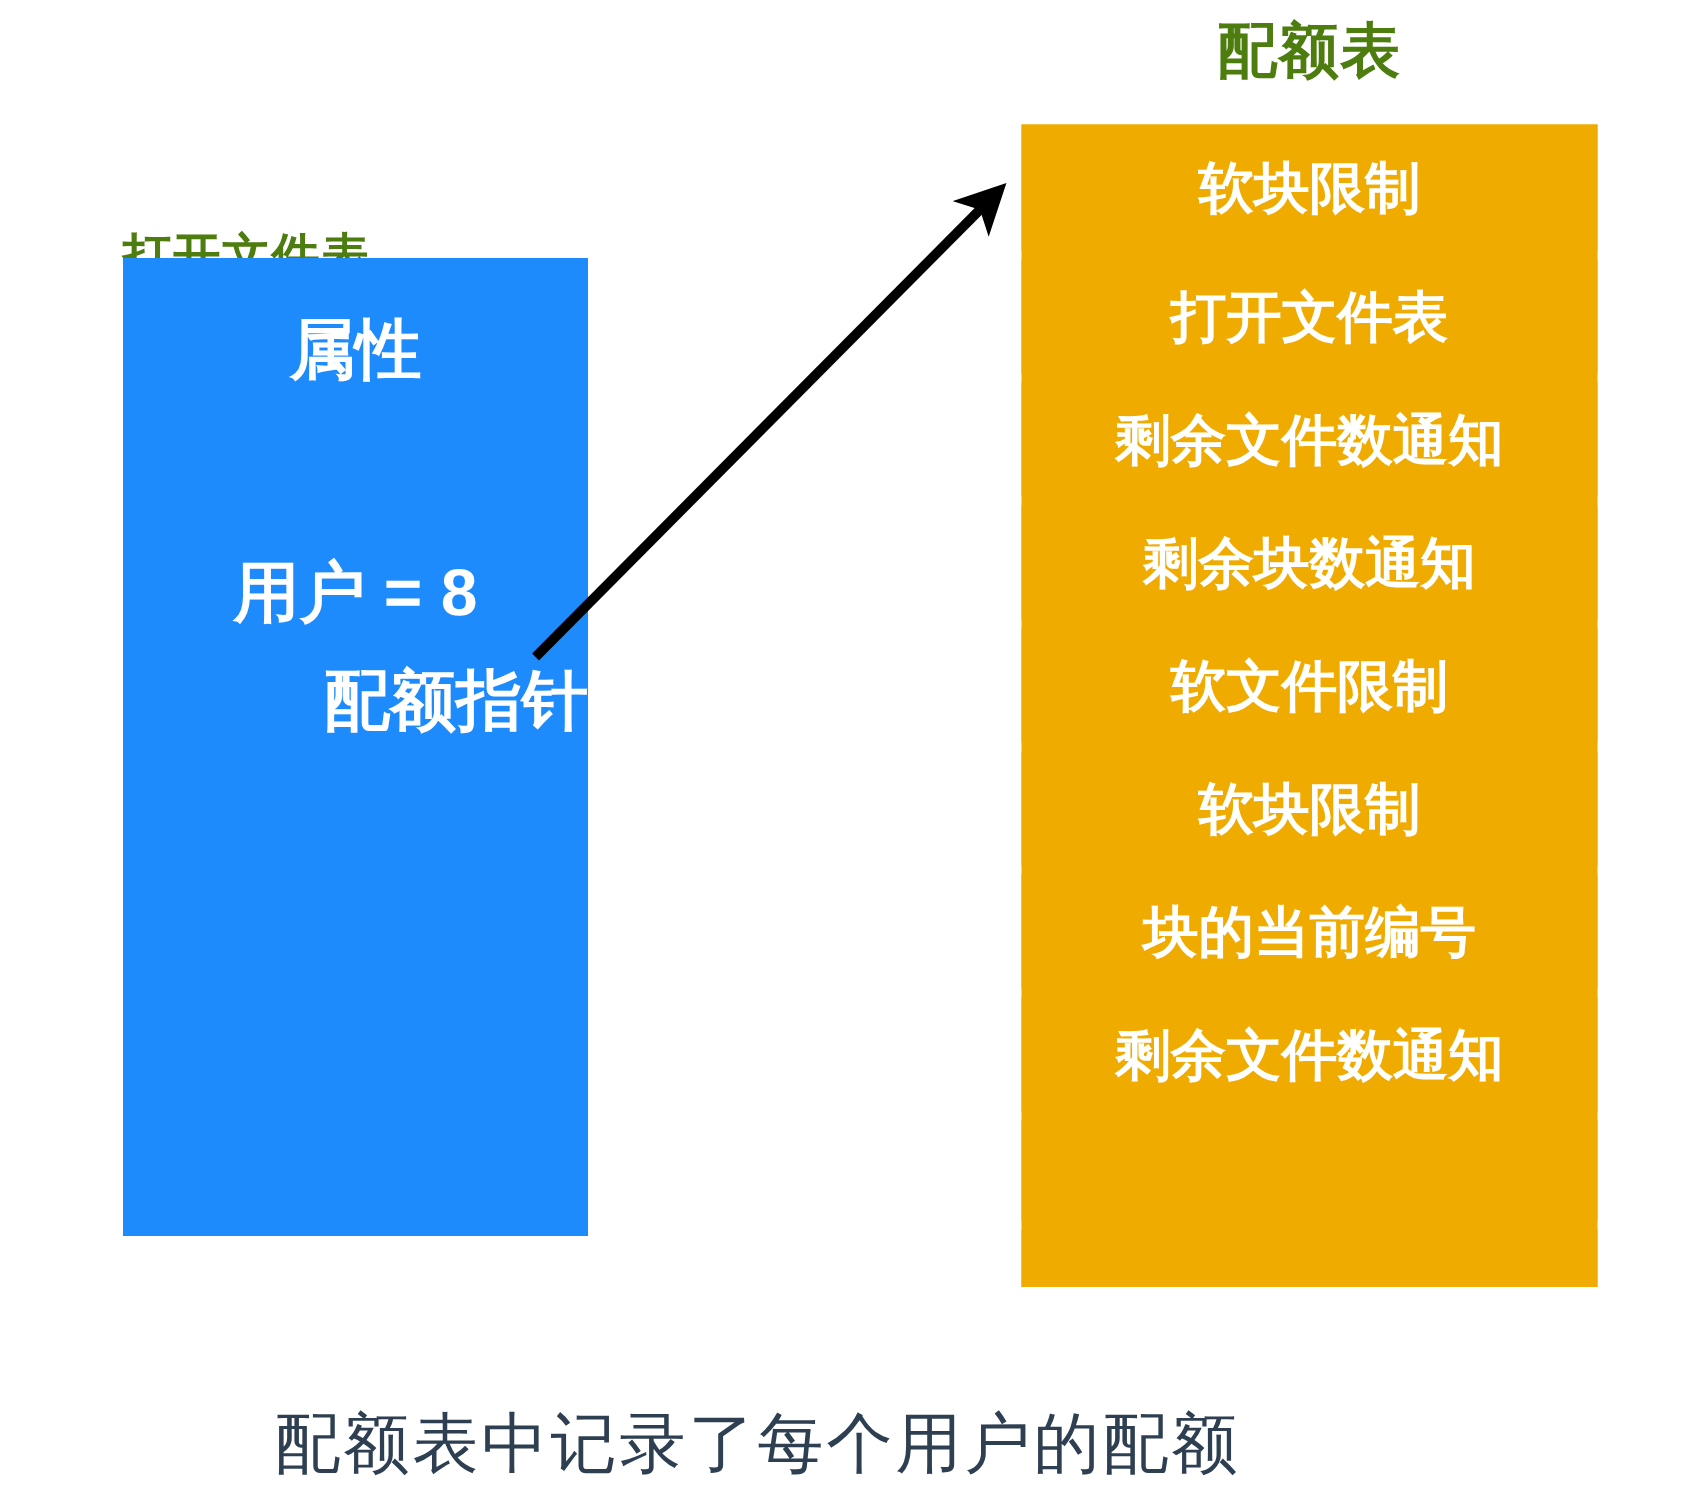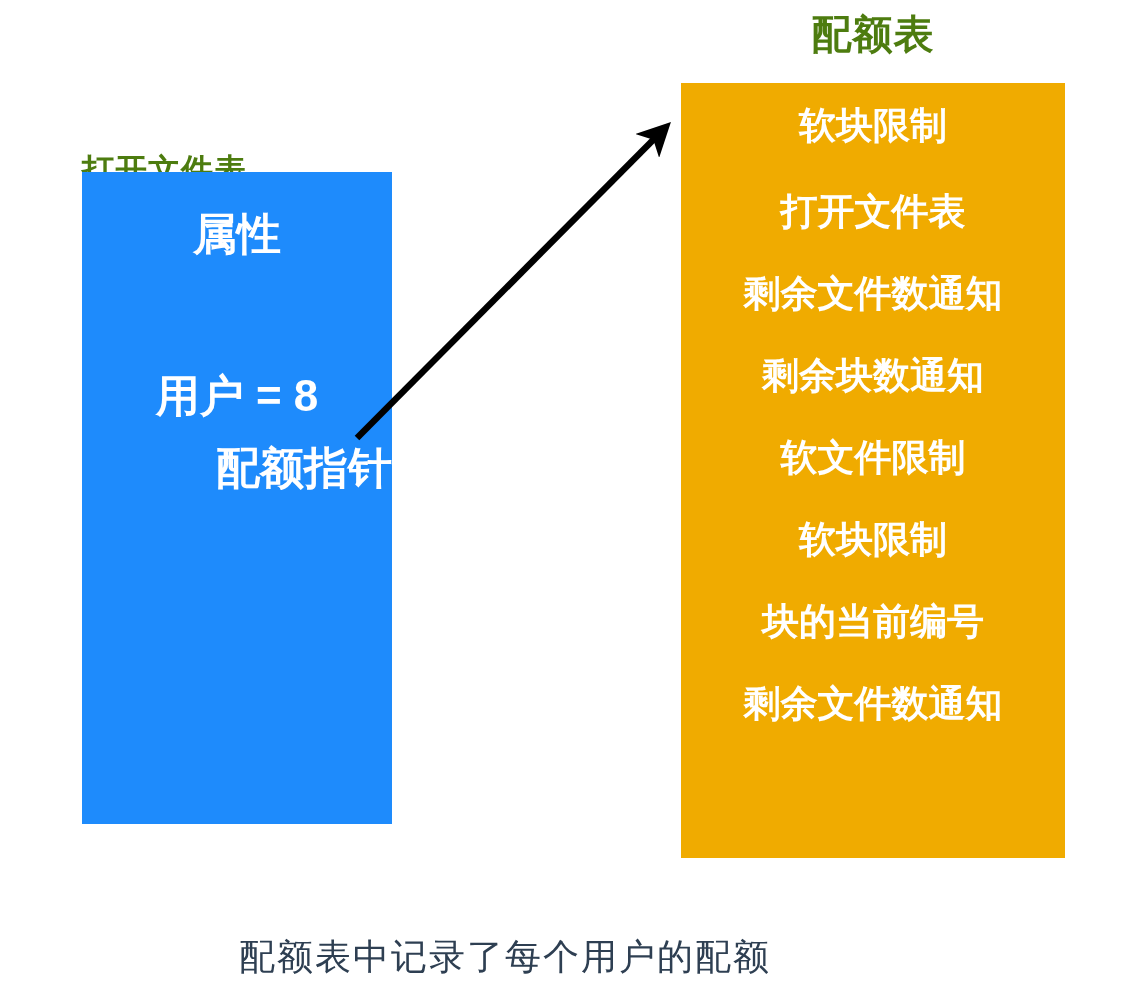--- a/index.html
+++ b/index.html
@@ -135,21 +135,21 @@
     pointer-events: none;
   }
 
   
   #caption {
     position: absolute;
     left: 0;
     top: 932px;
     width: 1010px;
     text-align: center;
-    font-size: 36px;
+    font-size: 44px;
     color: #2e3f52;
     letter-spacing: 2px;
     white-space: nowrap;
     line-height: 1.4;
   }
 </style>
 </head>
 <body>
 
 <div class="canvas">

